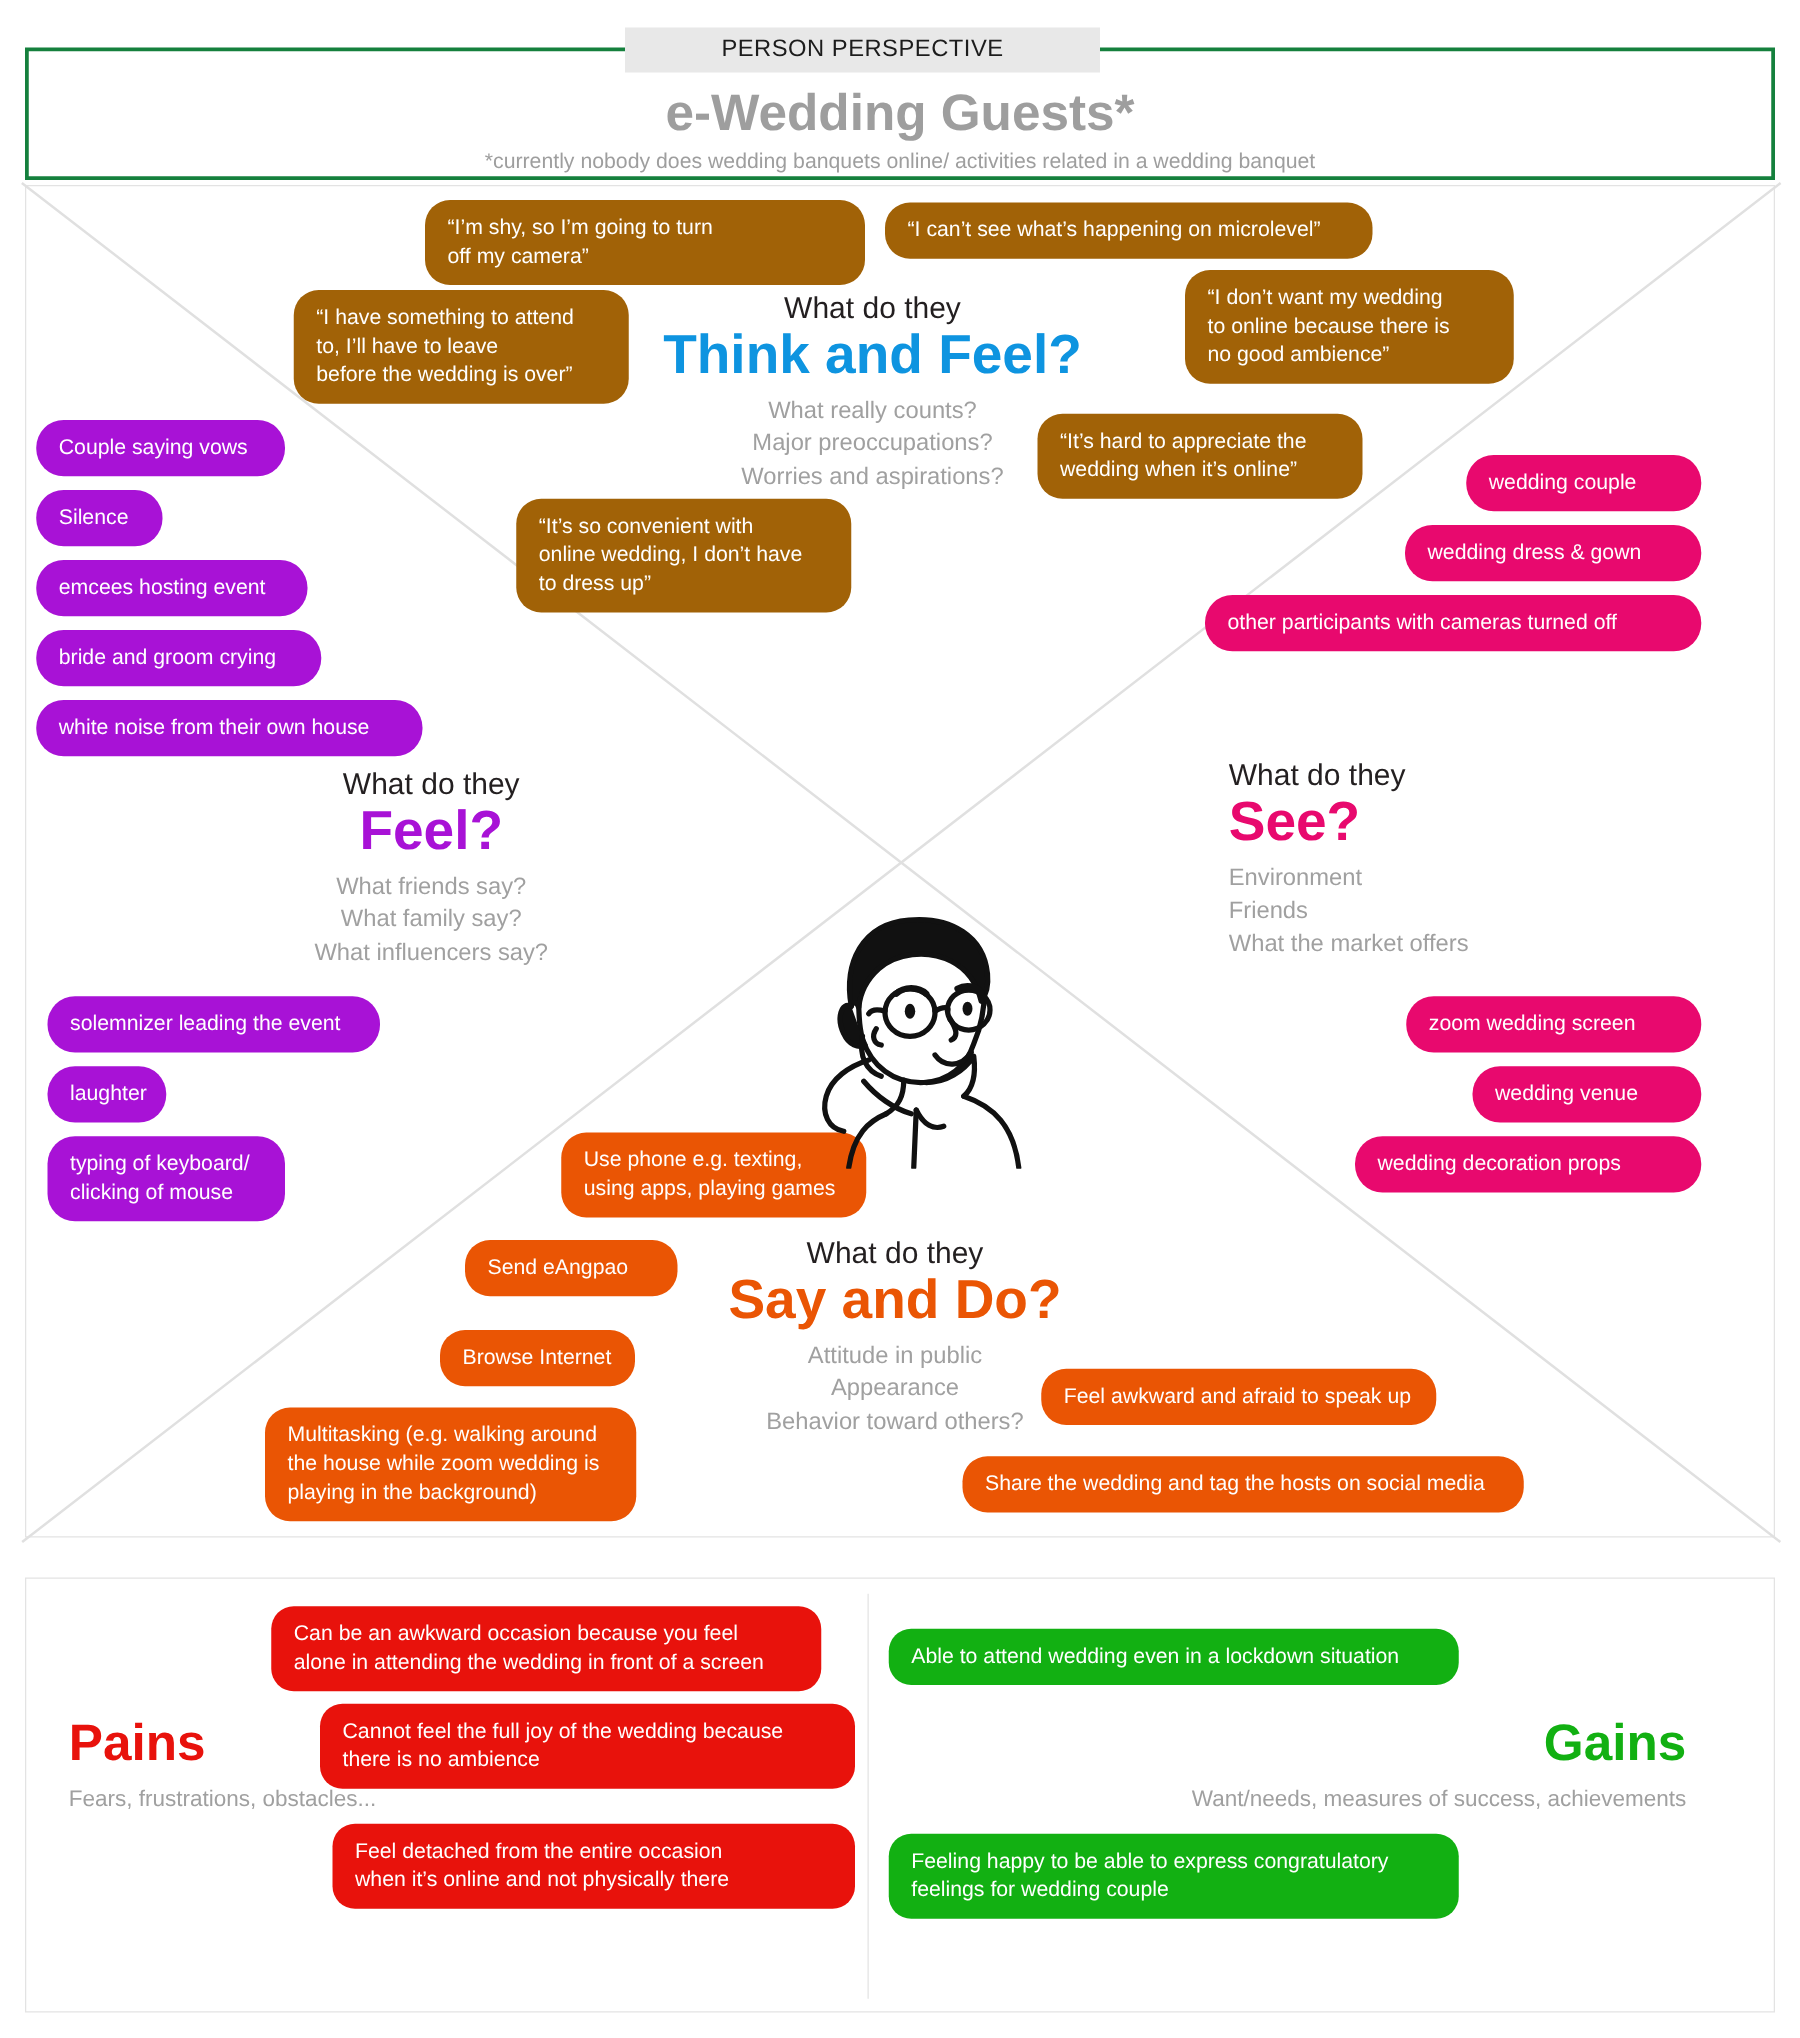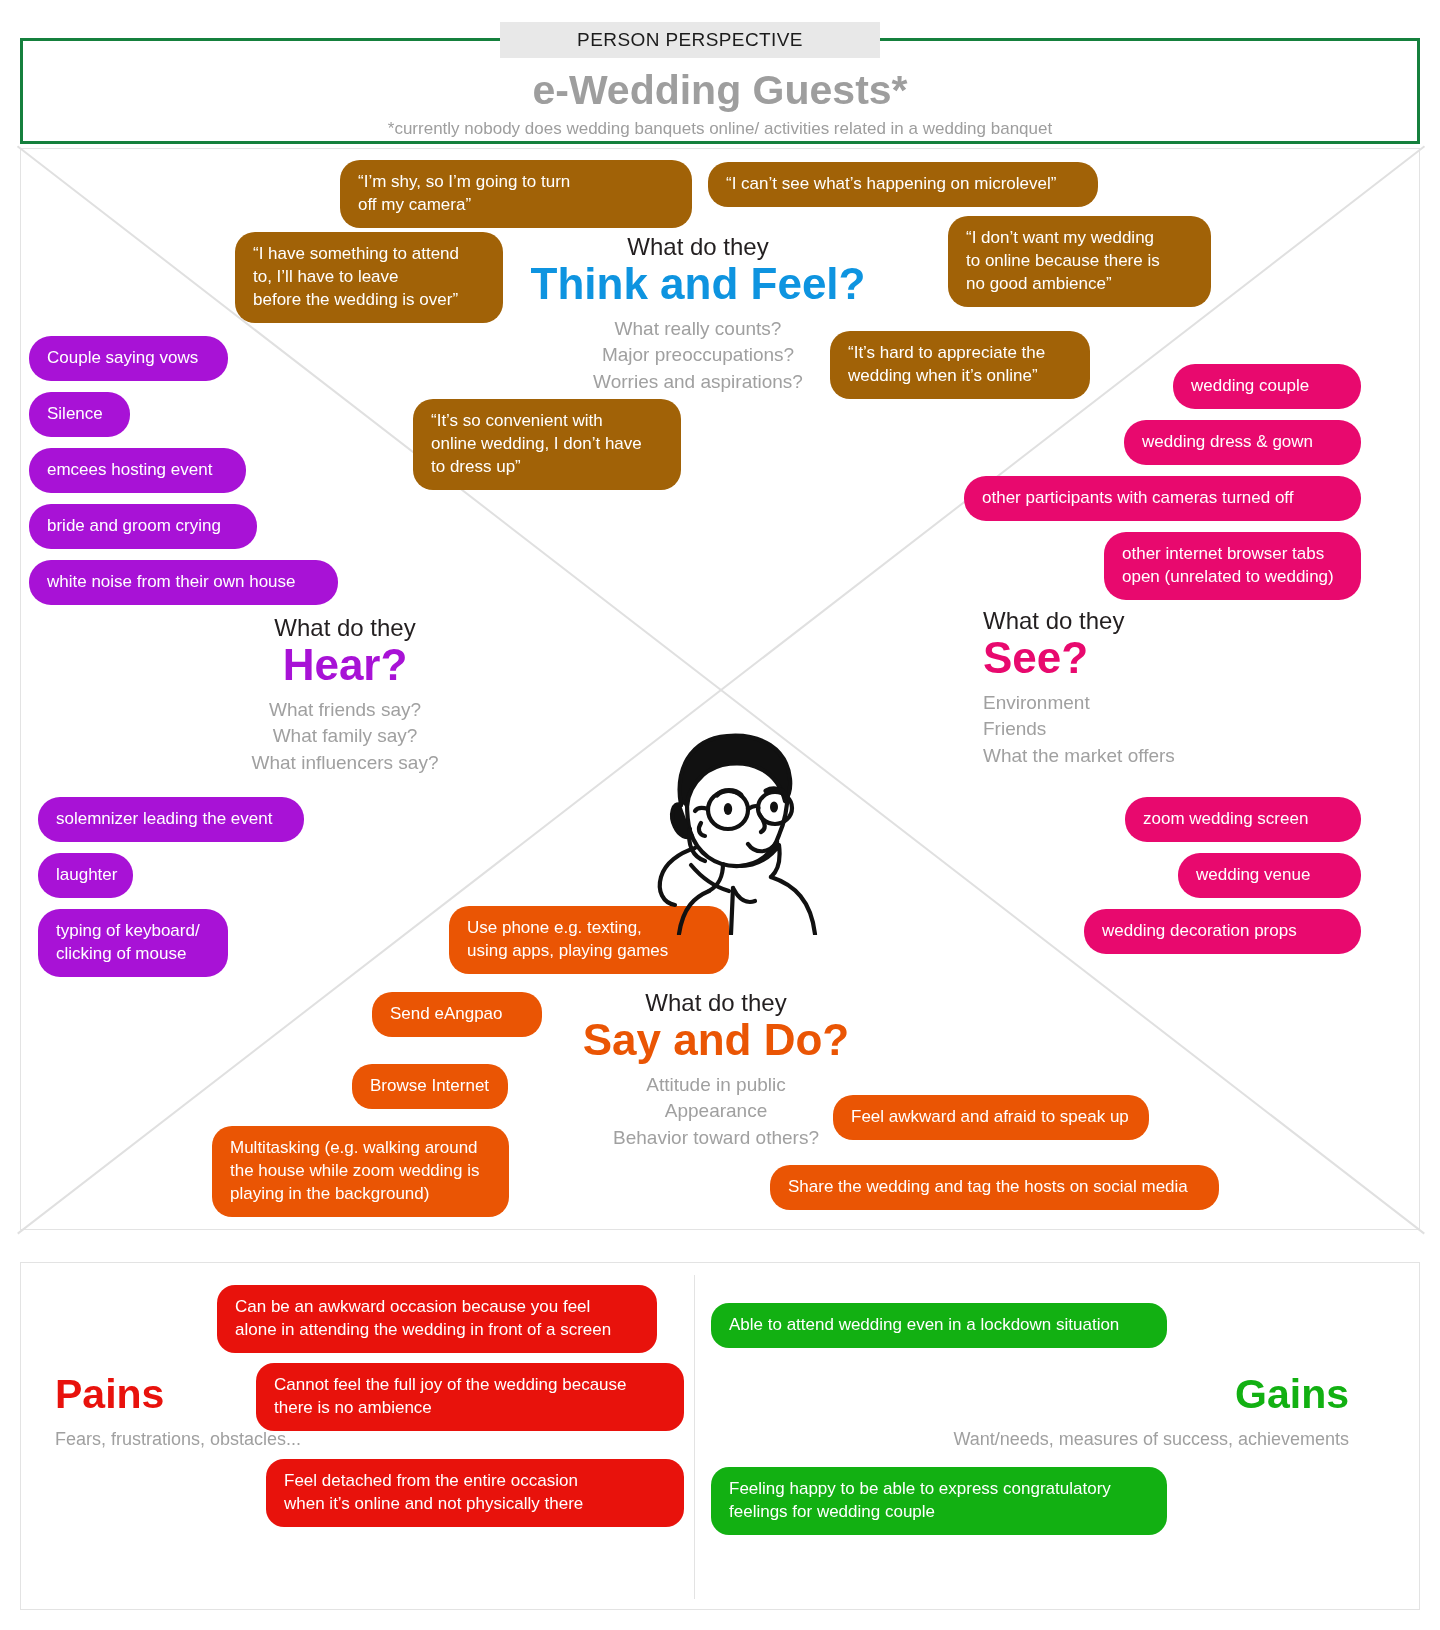--- a/index.html
+++ b/index.html
@@ -115,21 +115,21 @@
 to online because there is
 no good ambience”</div>
   <div class="chip blue" style="left:809px; top:182px; width:260px;">“It’s hard to appreciate the
 wedding when it’s online”</div>
   <div class="chip blue" style="left:392px; top:250px; width:268px;">“It’s so convenient with
 online wedding, I don’t have
 to dress up”</div>
 
   <div class="q-head" style="left:145px; top:465px; width:358px; text-align:center;">
     <div class="q-pre">What do they</div>
-    <div class="q-title" style="color:#a812d6;">Hear?</div>
+    <div class="q-title" style="color:#a812d6;">Feel?</div>
     <div class="q-sub" style="margin-top:9px;">What friends say?
 What family say?
 What influencers say?</div>
   </div>
   <div class="chip purple" style="left:8px;  top:187px; width:199px;">Couple saying vows</div>
   <div class="chip purple" style="left:8px;  top:243px; width:101px;">Silence</div>
   <div class="chip purple" style="left:8px;  top:355px; width:228px;">bride and groom crying</div>
   <div class="chip purple" style="left:8px;  top:299px; width:217px;">emcees hosting event</div>
   <div class="chip purple" style="left:8px;  top:411px; width:309px;">white noise from their own house</div>
   <div class="chip purple" style="left:17px; top:648px; width:266px;">solemnizer leading the event</div>
@@ -140,34 +140,32 @@
   <div class="q-head" style="left:962px; top:458px; width:400px;">
     <div class="q-pre">What do they</div>
     <div class="q-title" style="color:#e8096e;">See?</div>
     <div class="q-sub" style="margin-top:9px;">Environment
 Friends
 What the market offers</div>
   </div>
   <div class="chip pink" style="left:1152px; top:215px; width:188px;">wedding couple</div>
   <div class="chip pink" style="left:1103px; top:271px; width:237px;">wedding dress &amp; gown</div>
   <div class="chip pink" style="left:943px;  top:327px; width:397px;">other participants with cameras turned off</div>
-  <div class="chip pink" style="left:1083px; top:383px; width:257px;">other internet browser tabs
-open (unrelated to wedding)</div>
   <div class="chip pink" style="left:1104px; top:648px; width:236px;">zoom wedding screen</div>
   <div class="chip pink" style="left:1157px; top:704px; width:183px;">wedding venue</div>
   <div class="chip pink" style="left:1063px; top:760px; width:277px;">wedding decoration props</div>
 
   <div class="q-head" style="left:495px; top:840px; width:400px; text-align:center;">
     <div class="q-pre">What do they</div>
     <div class="q-title" style="color:#ea5504;">Say and Do?</div>
     <div class="q-sub" style="margin-top:9px;">Attitude in public
 Appearance
 Behavior toward others?</div>
   </div>
-  <div class="chip orange" style="left:428px; top:757px; width:280px;">Use phone e.g. texting,
+  <div class="chip orange" style="left:428px; top:757px; width:244px;">Use phone e.g. texting,
 using apps, playing games</div>
   <div class="chip orange" style="left:351px; top:843px; width:170px;">Send eAngpao</div>
   <div class="chip orange" style="left:331px; top:915px; width:156px;">Browse Internet</div>
   <div class="chip orange" style="left:191px; top:977px; width:297px;">Multitasking (e.g. walking around
 the house while zoom wedding is
 playing in the background)</div>
   <div class="chip orange" style="left:812px; top:946px; width:316px;">Feel awkward and afraid to speak up</div>
   <div class="chip orange" style="left:749px; top:1016px; width:449px;">Share the wedding and tag the hosts on social media</div>
 
   <svg id="avatar" viewBox="0 0 200 230">

